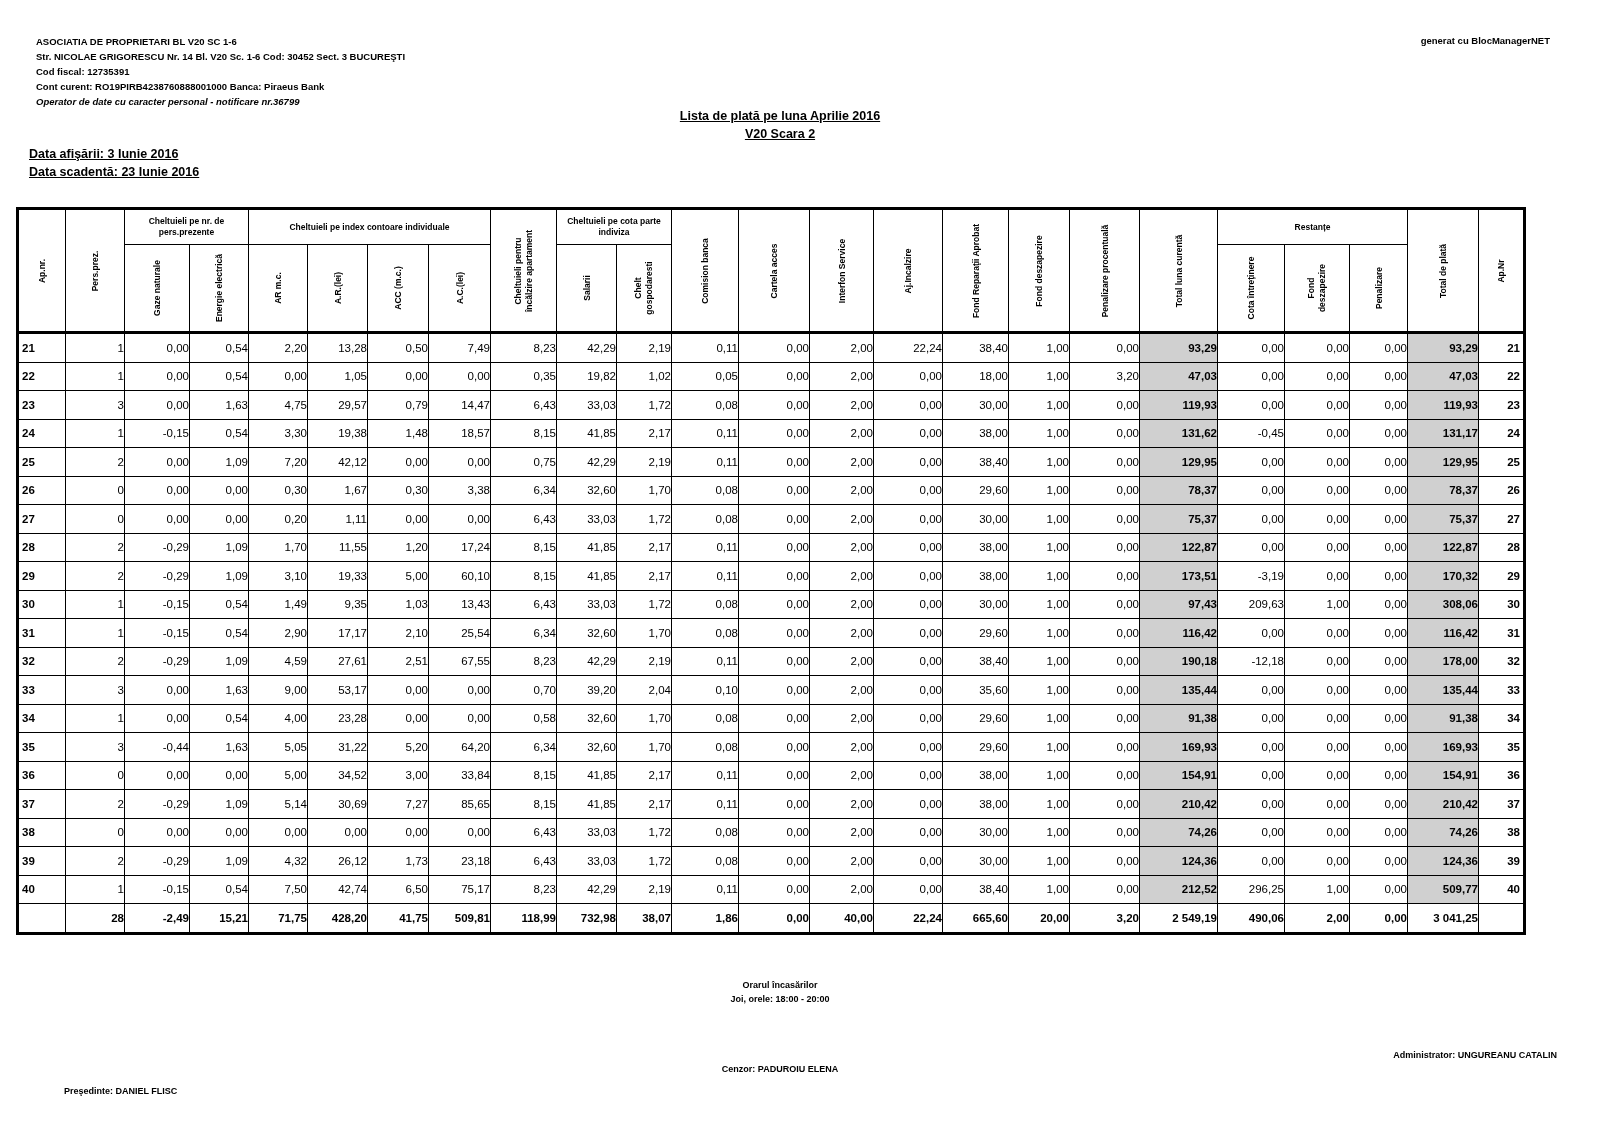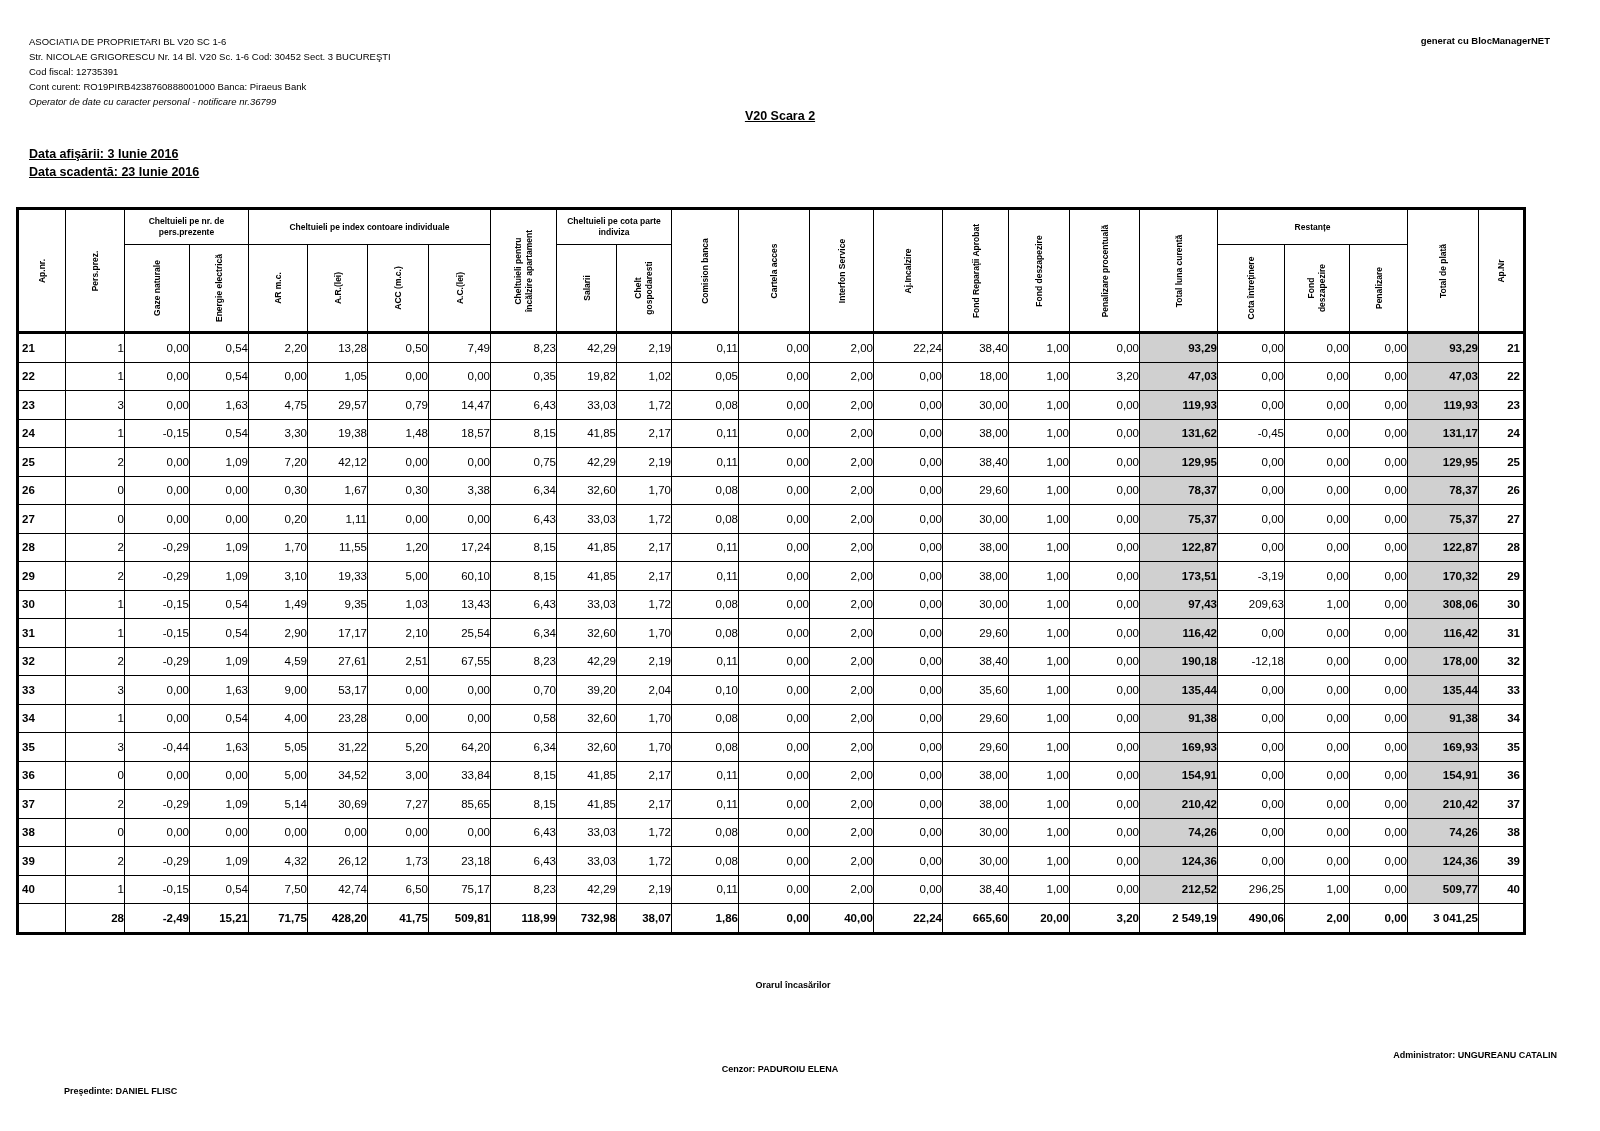--- a/index.html
+++ b/index.html
@@ -1,17 +1,17 @@
 <!DOCTYPE html>
 <html><head>
 <meta charset="utf-8">
 <style>
   html, body { margin: 0; padding: 0; background: #ffffff; }
   body { width: 1600px; height: 1131px; position: relative; font-family: "Liberation Sans", sans-serif; color: #000; overflow: hidden; }
-  .hdr { position: absolute; left: 29px; top: 34px; font-size: 9.5px; font-weight: normal; line-height: 15px; }
+  .hdr { position: absolute; left: 36px; top: 34px; font-size: 9.5px; font-weight: bold; line-height: 15px; }
   .hdr .it { font-style: italic; }
   .gen { position: absolute; right: 50px; top: 35px; font-size: 9.5px; font-weight: bold; }
   .title { position: absolute; left: 0; width: 1560px; top: 107px; text-align: center; font-size: 12.5px; font-weight: bold; line-height: 18px; }
   .title span { text-decoration: underline; }
   .dates { position: absolute; left: 29px; top: 145px; font-size: 12.5px; font-weight: bold; line-height: 18px; }
   .dates div { text-decoration: underline; }
 
   table.grid { position: absolute; left: 16px; top: 207px; border-collapse: collapse; table-layout: fixed; border: 3px solid #000; }
   table.grid th, table.grid td { border: 1.5px solid #000; padding: 0; }
   table.grid th { font-size: 8.5px; font-weight: bold; background: #fff; }
@@ -22,36 +22,37 @@
   .vt { position: relative; }
   .vt .vlab { position: absolute; left: 50%; bottom: 8px; transform-origin: 0 0; transform: rotate(-90deg) translate(0, -50%); white-space: nowrap; text-align: center; line-height: 11px; font-size: 8.5px; font-weight: bold; }
   .vt.mid .vlab { bottom: auto; top: 50%; transform: translate(-50%, -50%) rotate(-90deg); transform-origin: 50% 50%; left: 50%; }
   tbody td { height: 27.5px; font-size: 11.5px; text-align: right; padding-right: 2px; vertical-align: middle; }
   tbody td.apl { text-align: left; padding-left: 3px; font-weight: bold; font-size: 11.5px; }
   tbody td.apr { text-align: right; padding-right: 3px; font-weight: bold; }
   tbody td.hl { background: #d0d0d0; font-weight: bold; }
   tbody tr.tot td { font-weight: bold; }
   tbody tr.tot td.hl { background: #fff; }
 
-  .orar { position: absolute; left: 0; width: 1560px; top: 978px; text-align: center; font-size: 9px; font-weight: bold; line-height: 14px; padding-left: 13px; }
+  .orar { position: absolute; left: 0; width: 1560px; top: 978px; text-align: center; font-size: 9px; font-weight: bold; line-height: 14px; }
   .sig { position: absolute; font-size: 9px; font-weight: bold; }
 </style>
 </head>
 <body>
 
 <div class="hdr">
   <div>ASOCIATIA DE PROPRIETARI BL V20 SC 1-6</div>
   <div>Str. NICOLAE GRIGORESCU Nr. 14 Bl. V20 Sc. 1-6 Cod: 30452 Sect. 3 BUCUREŞTI</div>
   <div>Cod fiscal: 12735391</div>
   <div>Cont curent: RO19PIRB4238760888001000 Banca: Piraeus Bank</div>
   <div class="it">Operator de date cu caracter personal - notificare nr.36799</div>
 </div>
 <div class="gen">generat cu BlocManagerNET</div>
 
 <div class="title">
+  <div><span>Lista de plată pe luna Aprilie 2016</span></div>
   <div><span>V20 Scara 2</span></div>
 </div>
 
 <div class="dates">
   <div>Data afişării: 3 Iunie 2016</div>
   <div>Data scadentă: 23 Iunie 2016</div>
 </div>
 
 <table class="grid">
   <colgroup>
@@ -707,17 +708,18 @@
         <td>2,00</td>
         <td>0,00</td>
         <td class="hl">3 041,25</td>
         <td class="apr"></td>
       </tr>
     </tbody>
 </table>
 
 <div class="orar">
   <div>Orarul încasărilor</div>
+  <div>Joi, orele: 18:00 - 20:00</div>
 </div>
 
 <div class="sig" style="left:29px; top:1086px;margin-left:35px;">Preşedinte: DANIEL FLISC</div>
 <div class="sig" style="left:0; width:1560px; text-align:center; top:1064px;">Cenzor: PADUROIU ELENA</div>
 <div class="sig" style="right:43px; top:1050px;">Administrator: UNGUREANU CATALIN</div>
 
 </body></html>

